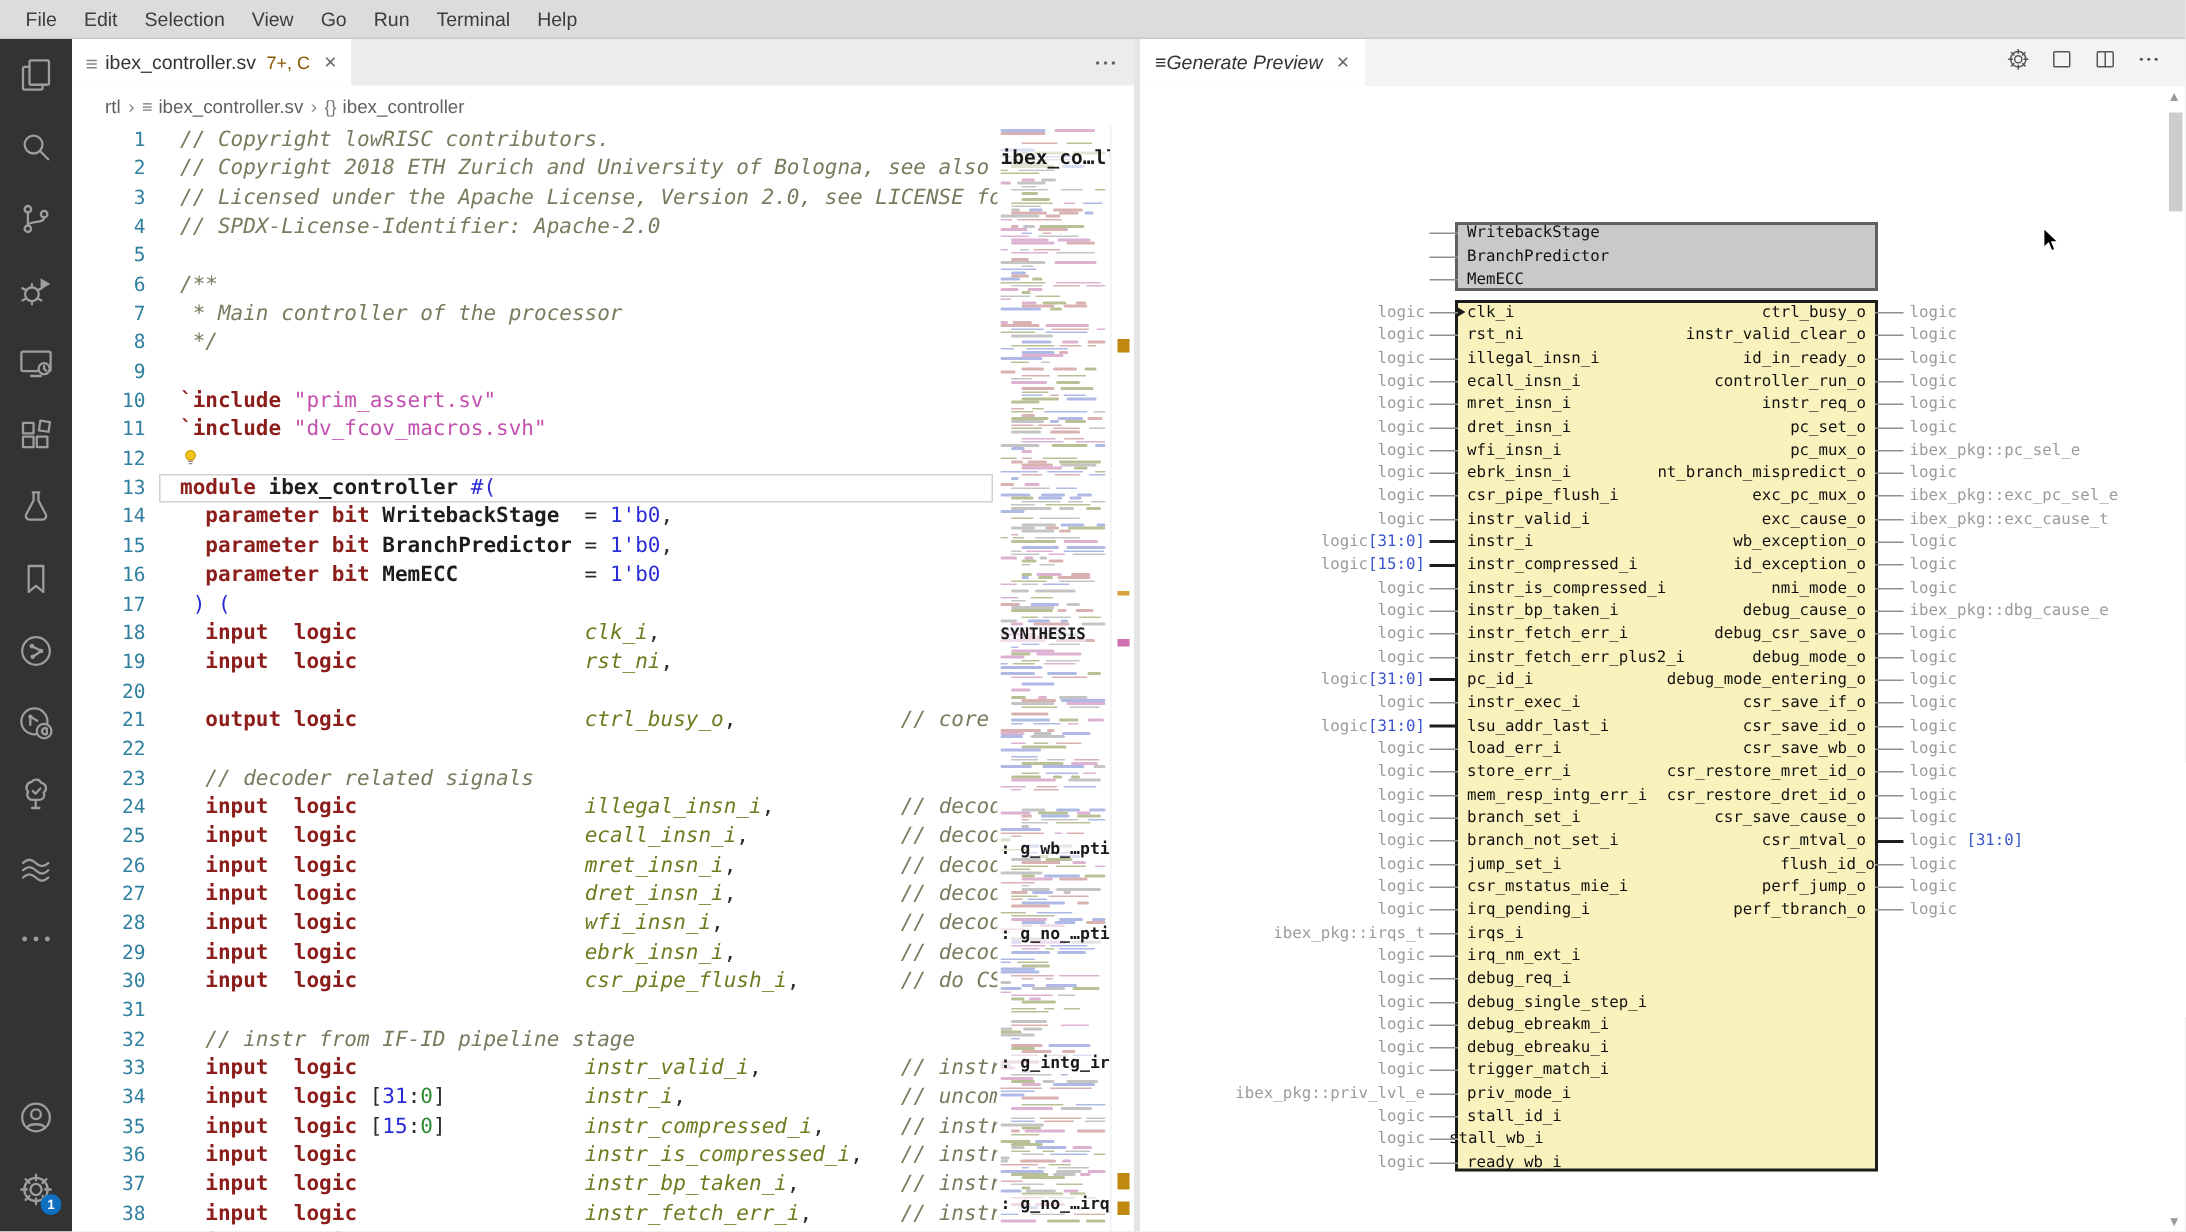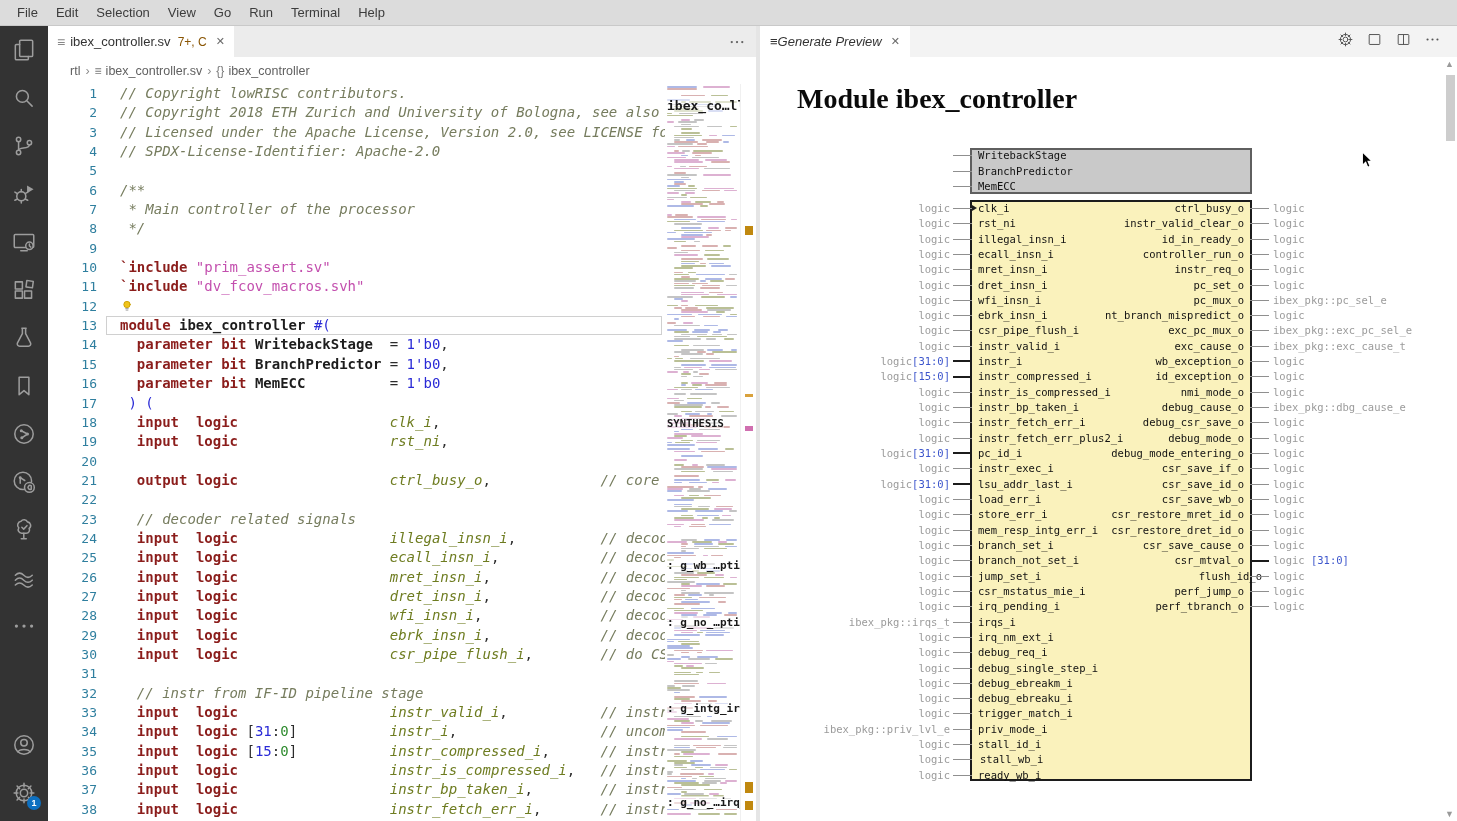--- a/index.html
+++ b/index.html
@@ -884,21 +884,20 @@
               <svg viewBox="0 0 24 24" width="17" height="17" fill="none" stroke="currentColor" stroke-width="1.4" stroke-linecap="round" stroke-linejoin="round">
                 <circle cx="5" cy="12" r="1.5" fill="currentColor" stroke="none"></circle>
                 <circle cx="12" cy="12" r="1.5" fill="currentColor" stroke="none"></circle>
                 <circle cx="19" cy="12" r="1.5" fill="currentColor" stroke="none"></circle>
               </svg>
             </span></span>
         </div>
     </div>
 
     <div id="preview-content">
-      <div id="module-heading">Module ibex_controller</div>
 
       <div id="diagram">
         <div id="param-box"></div>
         <div id="module-box"></div>
         <div id="diagram-rows">
             <div class="d-row d-name" style="left: 218px; top: 91.4px;">WritebackStage</div>
             <div class="d-stub" style="left: 193px; width: 19px; top: 98.4px;"></div>
             <div class="d-row d-name" style="left: 218px; top: 106.72px;">BranchPredictor</div>
             <div class="d-stub" style="left: 193px; width: 19px; top: 113.72px;"></div>
             <div class="d-row d-name" style="left: 218px; top: 122.04px;">MemECC</div>
@@ -1006,21 +1005,21 @@
             <div class="d-row" style="position: absolute; right: 507px; top: 649.46px;"><span><span class="d-type">logic</span></span></div>
             <div class="d-row d-name" style="left: 218px; top: 649.46px;">trigger_match_i</div>
             <div class="d-stub" style="top: 656.46px; left: 193px; width: 19px;"></div>
             <div class="d-row" style="position: absolute; right: 507px; top: 664.78px;"><span><span class="d-type">ibex_pkg::priv_lvl_e</span></span></div>
             <div class="d-row d-name" style="left: 218px; top: 664.78px;">priv_mode_i</div>
             <div class="d-stub" style="top: 671.78px; left: 193px; width: 19px;"></div>
             <div class="d-row" style="position: absolute; right: 507px; top: 680.1px;"><span><span class="d-type">logic</span></span></div>
             <div class="d-row d-name" style="left: 218px; top: 680.1px;">stall_id_i</div>
             <div class="d-stub" style="top: 687.1px; left: 193px; width: 19px;"></div>
             <div class="d-row" style="position: absolute; right: 507px; top: 695.42px;"><span><span class="d-type">logic</span></span></div>
-            <div class="d-row d-name" style="left: 220px; top: 695.42px; text-align: right;">stall_wb_i</div>
+            <div class="d-row d-name" style="left: 206px; top: 695.42px; text-align: right;">stall_wb_i</div>
             <div class="d-stub" style="top: 702.42px; left: 193px; width: 19px;"></div>
             <div class="d-row" style="position: absolute; right: 507px; top: 710.74px;"><span><span class="d-type">logic</span></span></div>
             <div class="d-row d-name" style="left: 218px; top: 710.74px;">ready_wb_i</div>
             <div class="d-stub" style="top: 717.74px; left: 193px; width: 19px;"></div>
             <div class="d-row" style="left: 513px; top: 143.9px;"><span><span class="d-type">logic</span></span></div>
             <div class="d-row d-name" style="right: 213px; top: 143.9px;">ctrl_busy_o</div>
             <div class="d-stub" style="top: 150.9px; left: 490px; width: 19px;"></div>
             <div class="d-row" style="left: 513px; top: 159.22px;"><span><span class="d-type">logic</span></span></div>
             <div class="d-row d-name" style="right: 213px; top: 159.22px;">instr_valid_clear_o</div>
             <div class="d-stub" style="top: 166.22px; left: 490px; width: 19px;"></div>
@@ -1084,21 +1083,21 @@
             <div class="d-row" style="left: 513px; top: 465.62px;"><span><span class="d-type">logic</span></span></div>
             <div class="d-row d-name" style="right: 213px; top: 465.62px;">csr_restore_dret_id_o</div>
             <div class="d-stub" style="top: 472.62px; left: 490px; width: 19px;"></div>
             <div class="d-row" style="left: 513px; top: 480.94px;"><span><span class="d-type">logic</span></span></div>
             <div class="d-row d-name" style="right: 213px; top: 480.94px;">csr_save_cause_o</div>
             <div class="d-stub" style="top: 487.94px; left: 490px; width: 19px;"></div>
             <div class="d-row" style="left: 513px; top: 496.26px;"><span><span class="d-type">logic</span><span class="d-range"> [31:0]</span></span></div>
             <div class="d-row d-name" style="right: 213px; top: 496.26px;">csr_mtval_o</div>
             <div class="d-stub bus" style="top: 502.56px; left: 490px; width: 19px;"></div>
             <div class="d-row" style="left: 513px; top: 511.58px;"><span><span class="d-type">logic</span></span></div>
-            <div class="d-row d-name" style="right: 195px; top: 511.58px; margin-left: 16px;">flush_id_o</div>
+            <div class="d-row d-name" style="right: 207px; top: 511.58px; margin-left: 16px;">flush_id_o</div>
             <div class="d-stub" style="top: 518.58px; left: 490px; width: 19px;"></div>
             <div class="d-row" style="left: 513px; top: 526.9px;"><span><span class="d-type">logic</span></span></div>
             <div class="d-row d-name" style="right: 213px; top: 526.9px;">perf_jump_o</div>
             <div class="d-stub" style="top: 533.9px; left: 490px; width: 19px;"></div>
             <div class="d-row" style="left: 513px; top: 542.22px;"><span><span class="d-type">logic</span></span></div>
             <div class="d-row d-name" style="right: 213px; top: 542.22px;">perf_tbranch_o</div>
             <div class="d-stub" style="top: 549.22px; left: 490px; width: 19px;"></div>
           </div>
       </div>
 

